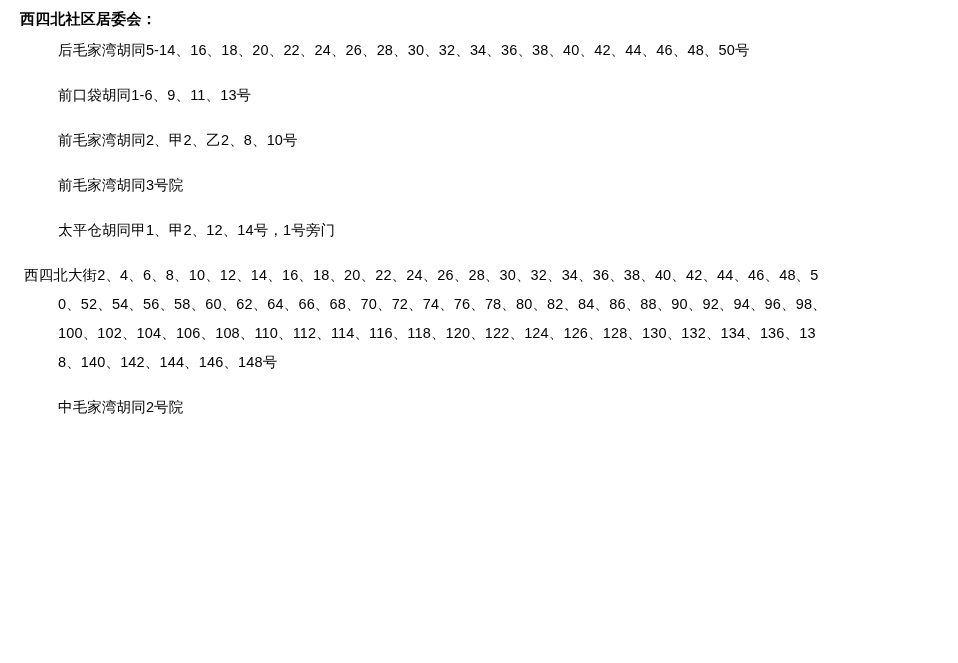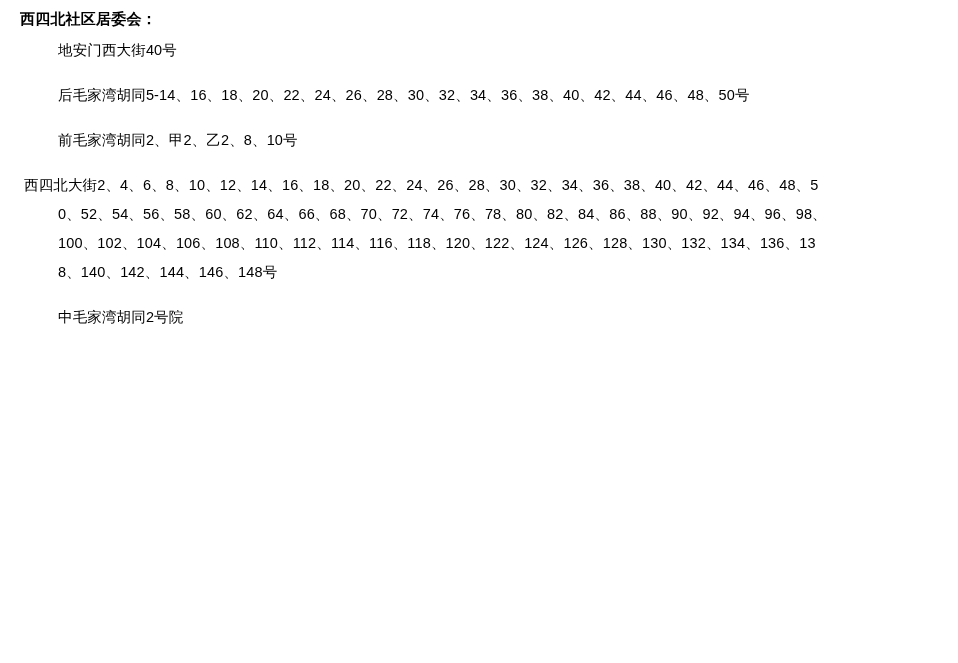--- a/index.html
+++ b/index.html
@@ -50,20 +50,22 @@
   }
 </style>
 </head>
 <body>
 
 <div class="page">
 
   <div class="doc-title">西四北社区居委会：</div>
 
   <ul class="entry-list">
-    <li class="entry">地安门西大街40号</li>
     <li class="entry">后毛家湾胡同5-14、16、18、20、22、24、26、28、30、32、34、36、38、40、42、44、46、48、50号</li>
+    <li class="entry">前口袋胡同1-6、9、11、13号</li>
     <li class="entry">前毛家湾胡同2、甲2、乙2、8、10号</li>
+    <li class="entry">前毛家湾胡同3号院</li>
+    <li class="entry">太平仓胡同甲1、甲2、12、14号，1号旁门</li>
     <li class="entry wrapped">西四北大街2、4、6、8、10、12、14、16、18、20、22、24、26、28、30、32、34、36、38、40、42、44、46、48、50、52、54、56、58、60、62、64、66、68、70、72、74、76、78、80、82、84、86、88、90、92、94、96、98、100、102、104、106、108、110、112、114、116、118、120、122、124、126、128、130、132、134、136、138、140、142、144、146、148号</li>
     <li class="entry">中毛家湾胡同2号院</li>
   </ul>
 
 </div>
 
 </body></html>

